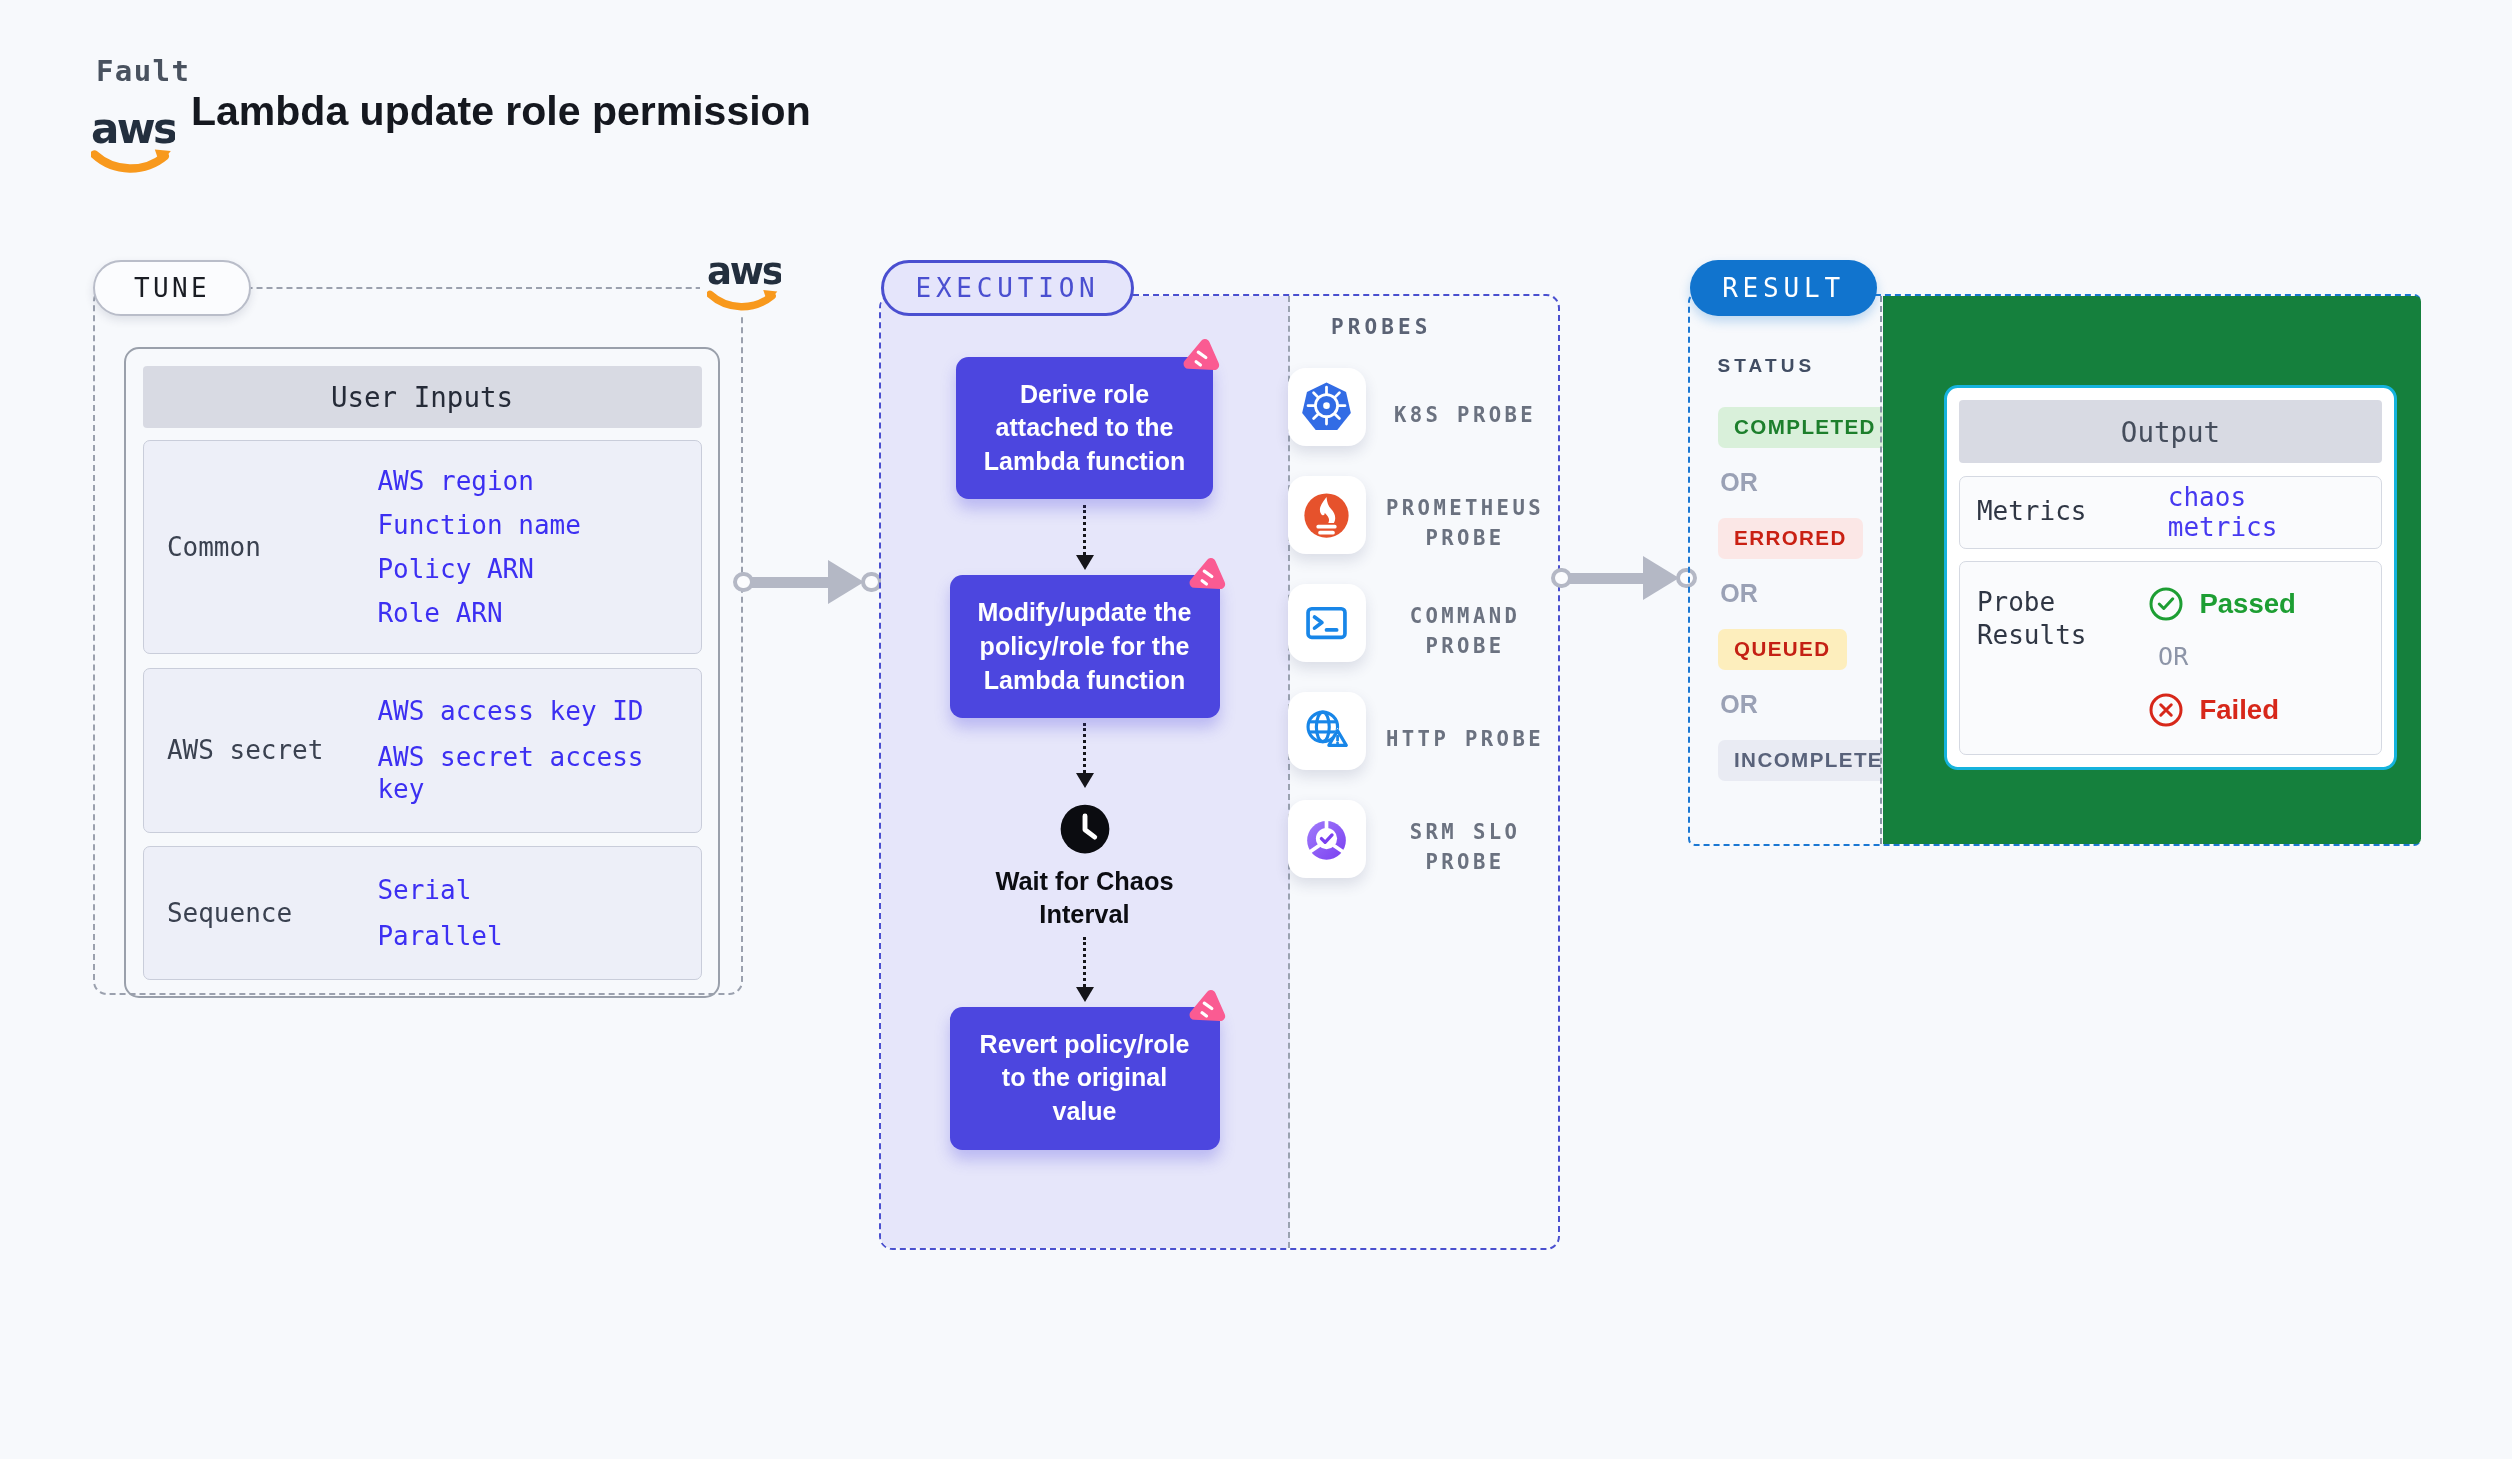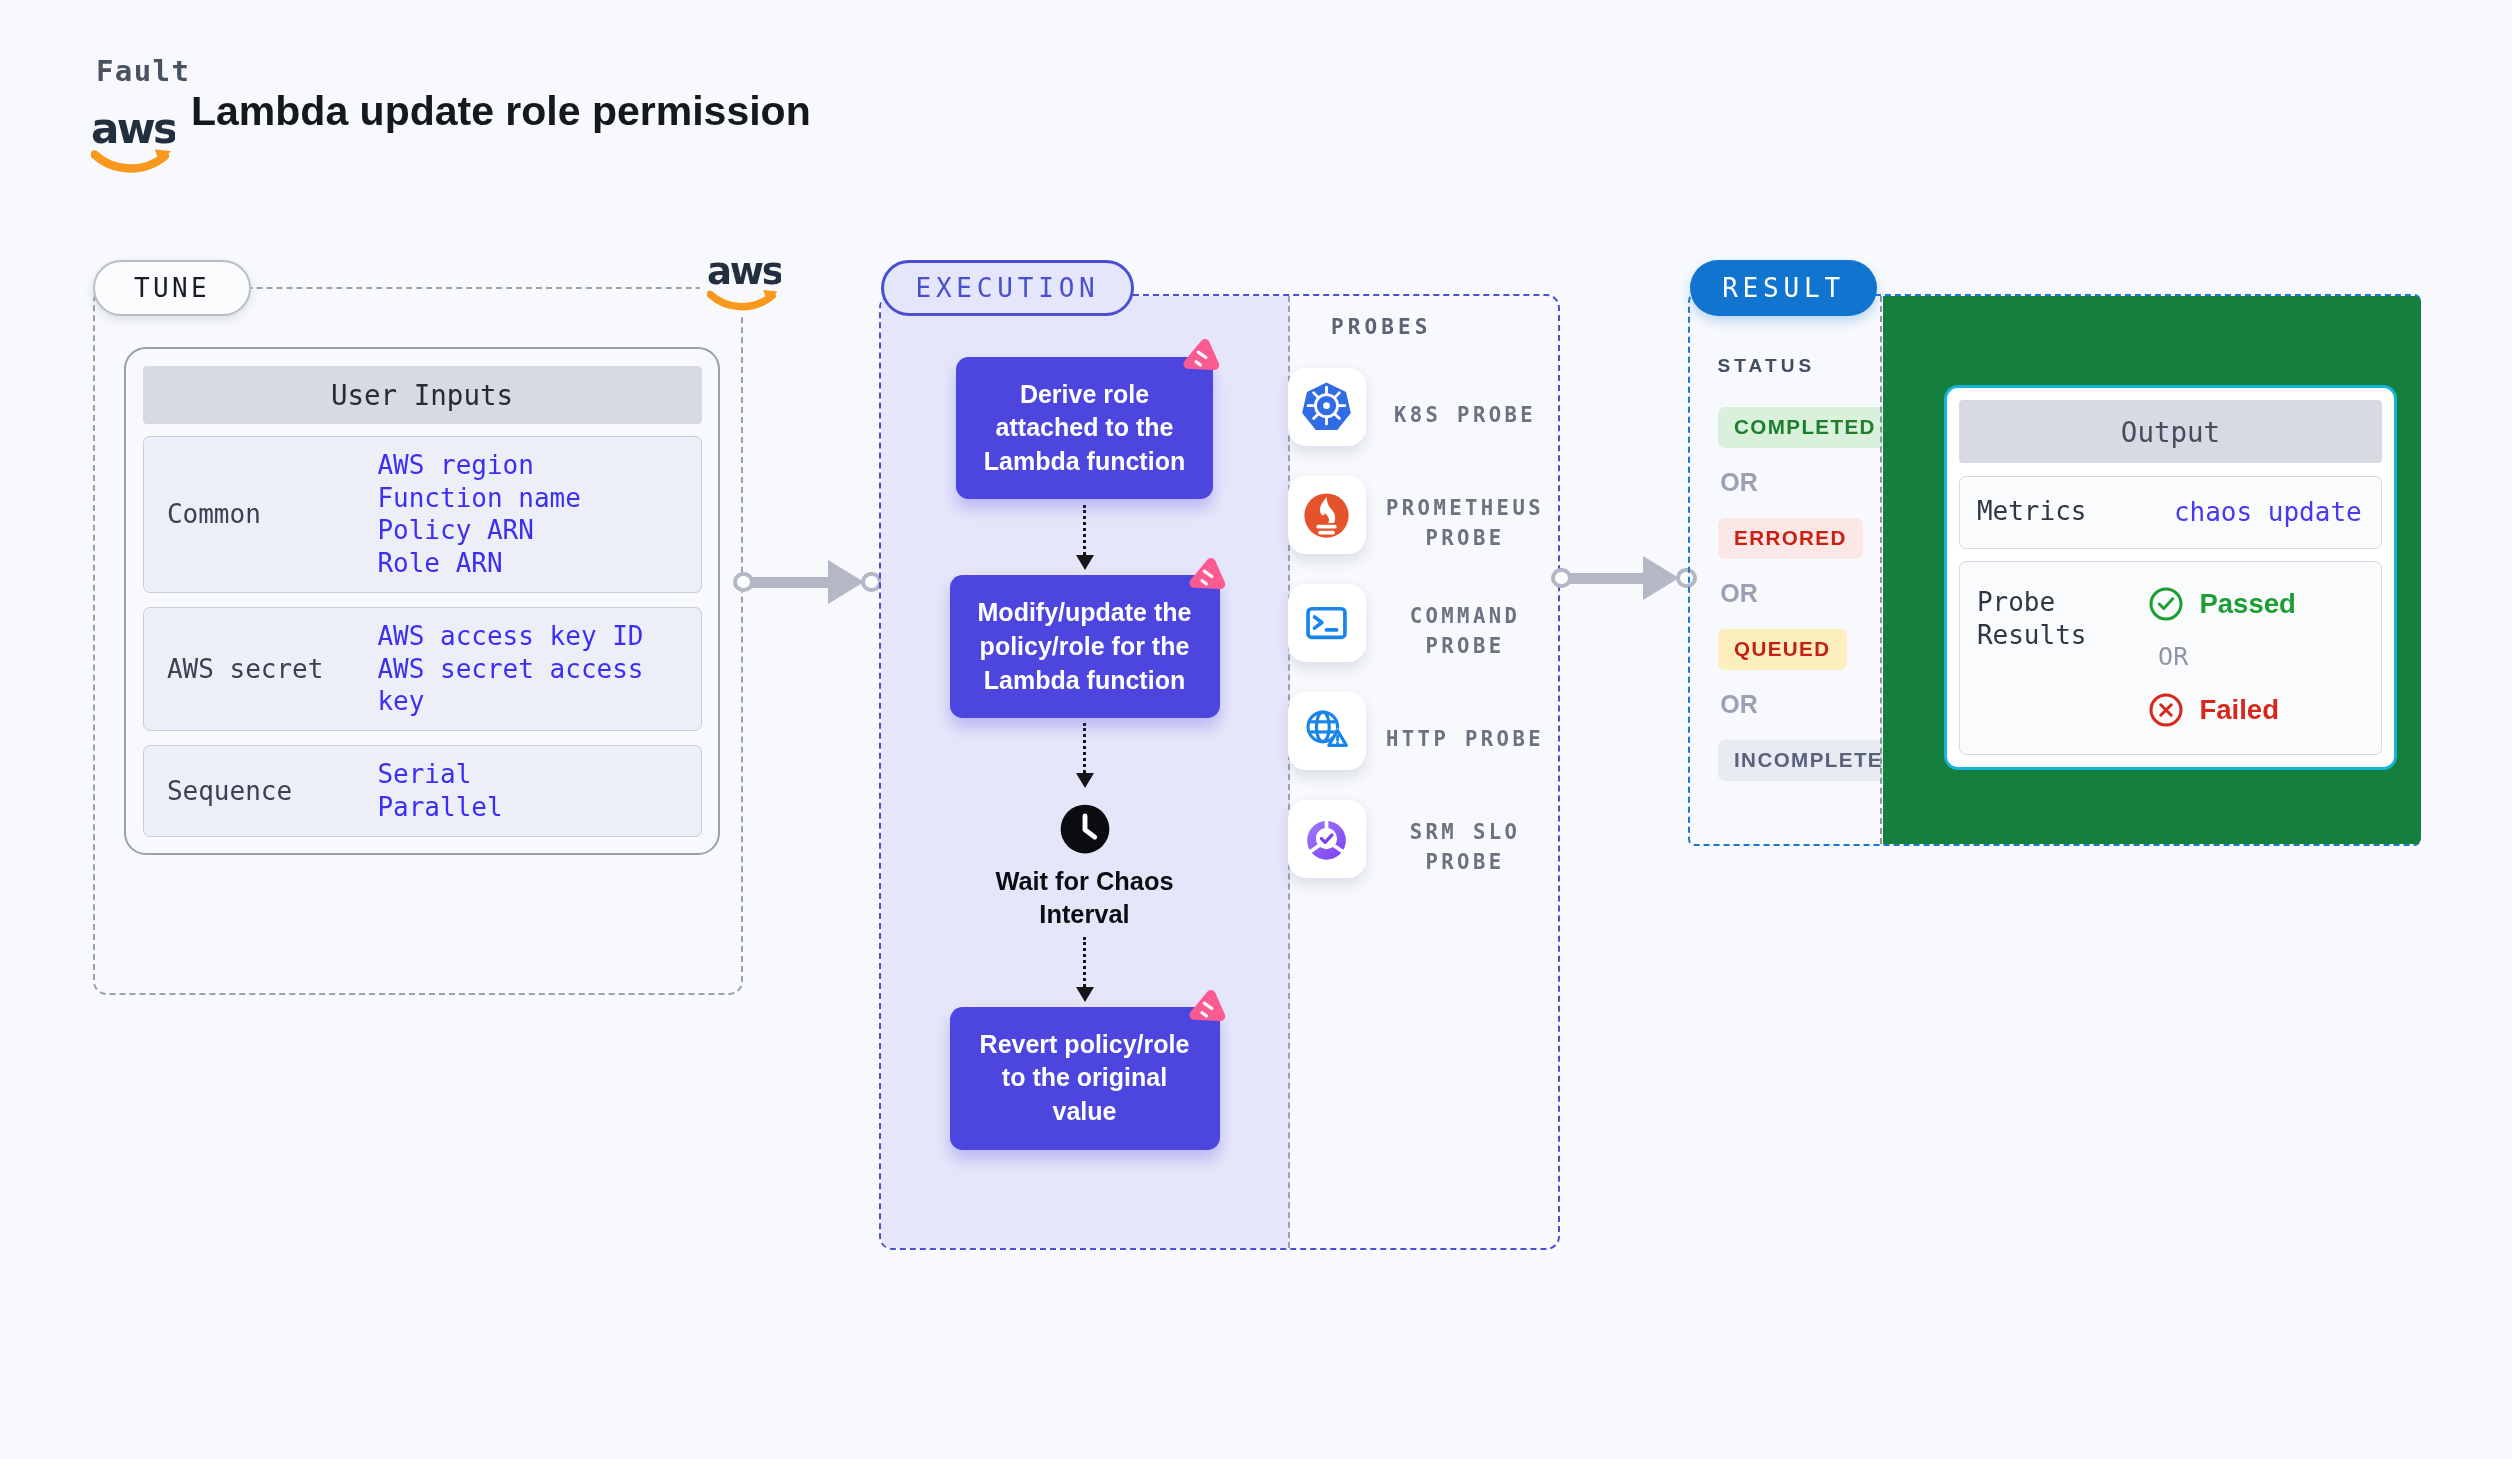--- a/index.html
+++ b/index.html
@@ -21,22 +21,22 @@
           height:56px; border-radius:30px; font-size:26px; font-weight:normal; letter-spacing:4.8px;
           z-index:5; }
 
   
   .tune-box { position:absolute; left:93px; top:287px; width:650px; height:708px;
               border:2.8px dashed #9ba1ae; border-radius:13.8px; }
   .tune-pill { left:93px; top:260px; width:158px; background:#fbfcfe; border:2.8px solid #b9bdc9;
                color:#1a1d24; box-shadow:0 4.1px 9.6px rgba(30,40,70,.12); }
   .aws-logo-2 { position:absolute; left:700px; top:248px; background:#f7f9fc; padding:2.8px 6.9px; z-index:6; }
 
-  .ui-card { position:absolute; left:124px; top:347px; width:596px; height:508px;
-             border:2.8px solid #9aa0ab; border-radius:22px; padding:16.5px; display:flex; flex-direction:column; }
+  .ui-card { position:absolute; left:124px; top:347px; width:596px; height:651px;
+             border:2.8px solid #9aa0ab; border-radius:15px; padding:16.5px; display:flex; flex-direction:column; }
   .ui-header { height:62px; background:#d8dae3; border-radius:4.1px; display:flex; align-items:center;
                justify-content:center; font-size:27.5px; color:#252b38; margin-bottom:12.4px; }
   .ui-row { background:#edeff8; border:1.4px solid #c9cdda; border-radius:6.9px; display:flex;
             margin-bottom:13.8px; }
   .ui-row:last-child { margin-bottom:0; }
   .ui-row-common { flex:1.62; }
   .ui-row-secret { flex:1.24; }
   .ui-row-seq { flex:1; }
   .row-label { width:227px; display:flex; align-items:center; padding-left:23.4px;
                font-size:26px; color:#3a4150; }
@@ -359,21 +359,21 @@
     </div>
 
     <div class="result-divider"></div>
 
     <div class="output-panel">
       <div class="output-card">
         <div class="output-header mono">Output</div>
 
         <div class="output-row metrics-row">
           <div class="output-label mono">Metrics</div>
-          <span class="metrics-link mono">chaos update</span>
+          <span class="metrics-link mono">chaos metrics</span>
         </div>
 
         <div class="output-row results-row">
           <div class="output-label mono" style="width:151px;">Probe Results</div>
           <div class="verdict-col">
             <div class="verdict">
               <svg width="36" height="36" viewBox="0 0 48 48">
                 <circle cx="24" cy="24" r="20" fill="none" stroke="#1d9e33" stroke-width="4"></circle>
                 <path d="M15 24 l6 6 l12 -13" fill="none" stroke="#1d9e33" stroke-width="4" stroke-linecap="round" stroke-linejoin="round"></path>
               </svg>

